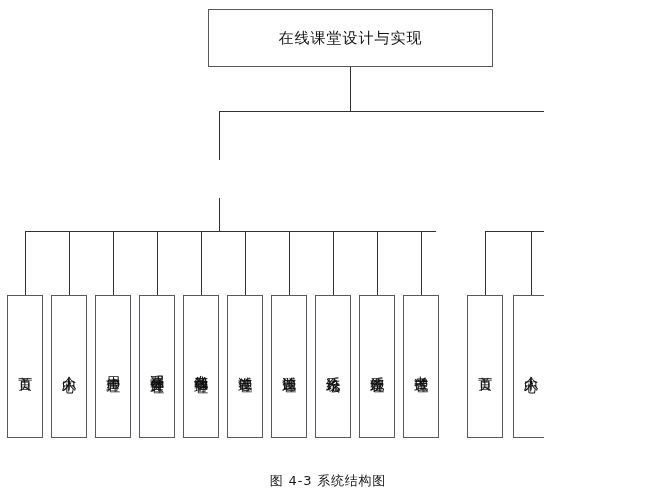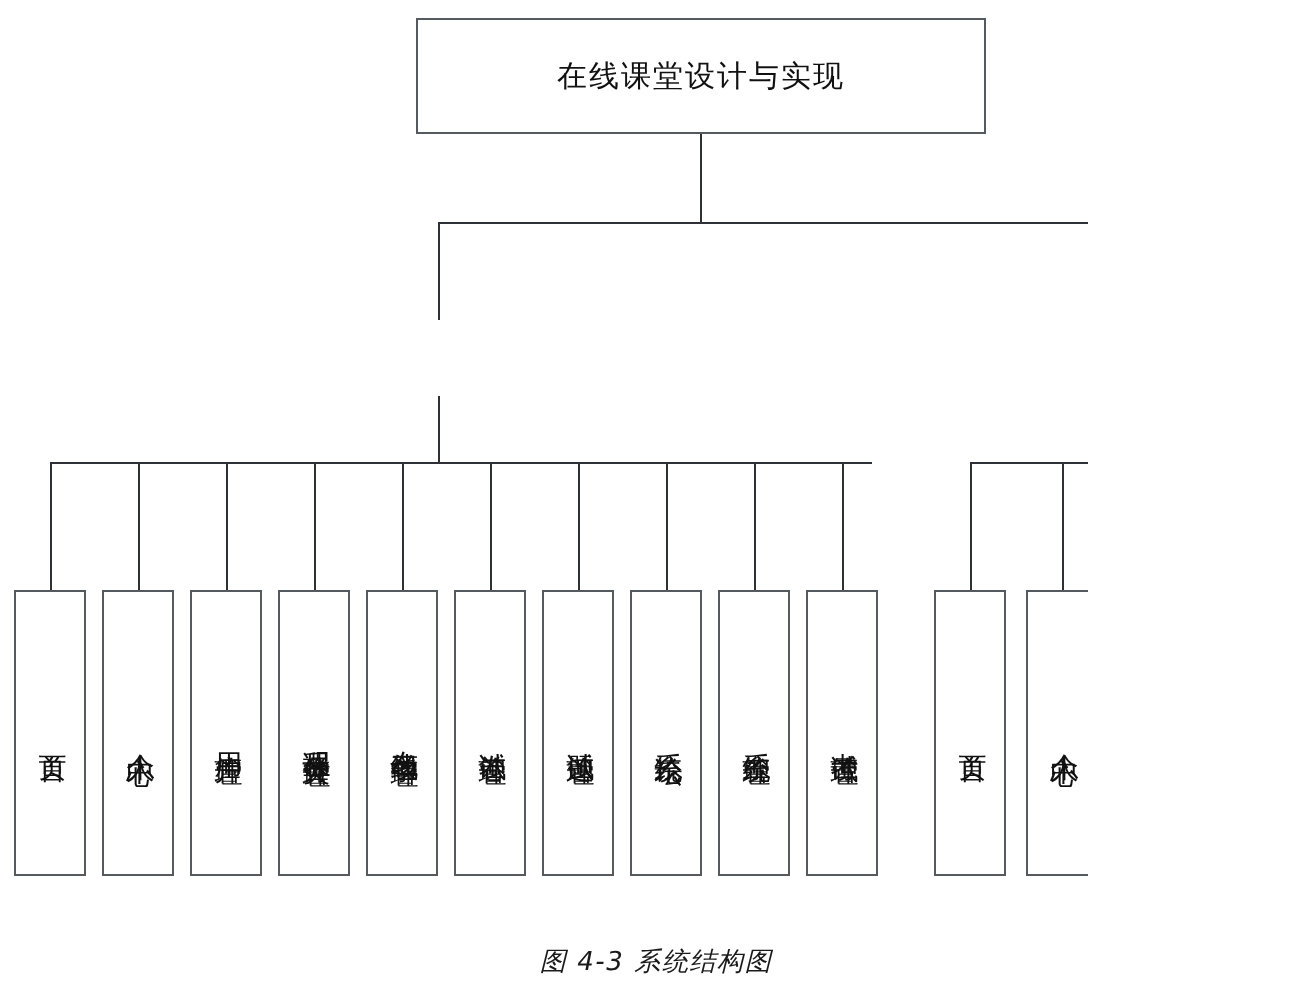--- a/index.html
+++ b/index.html
@@ -89,21 +89,20 @@
   #caption {
     position: absolute;
     left: 0;
     top: 472px;
     width: 656px;
     text-align: center;
     font-size: 13px;
     font-family: "DejaVu Sans", "Liberation Sans", sans-serif;
     color: #1a1a1a;
     letter-spacing: 0.8px;
-    font-style: italic;
   }
 </style>
 </head>
 <body>
 
 <div id="canvas">
 
   <div class="node" id="node-root">
     <span class="node-label">在线课堂设计与实现</span>
   </div>

